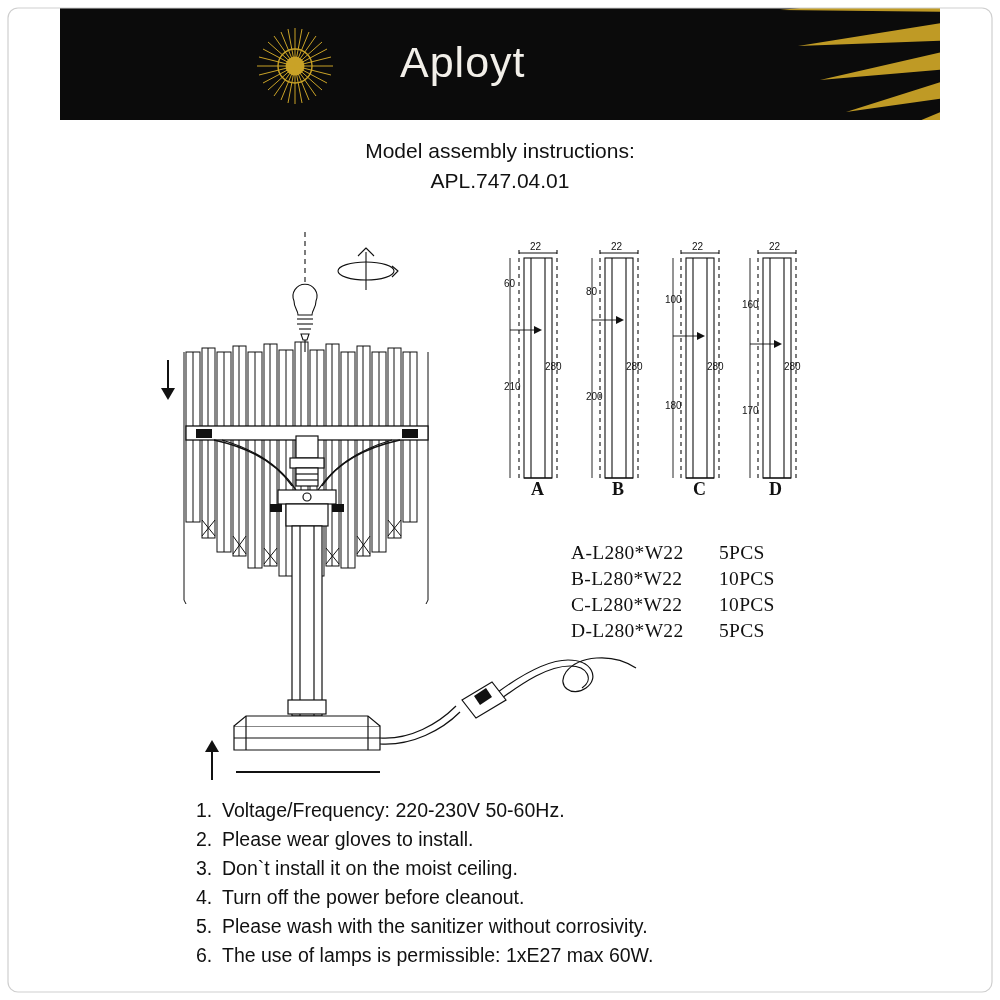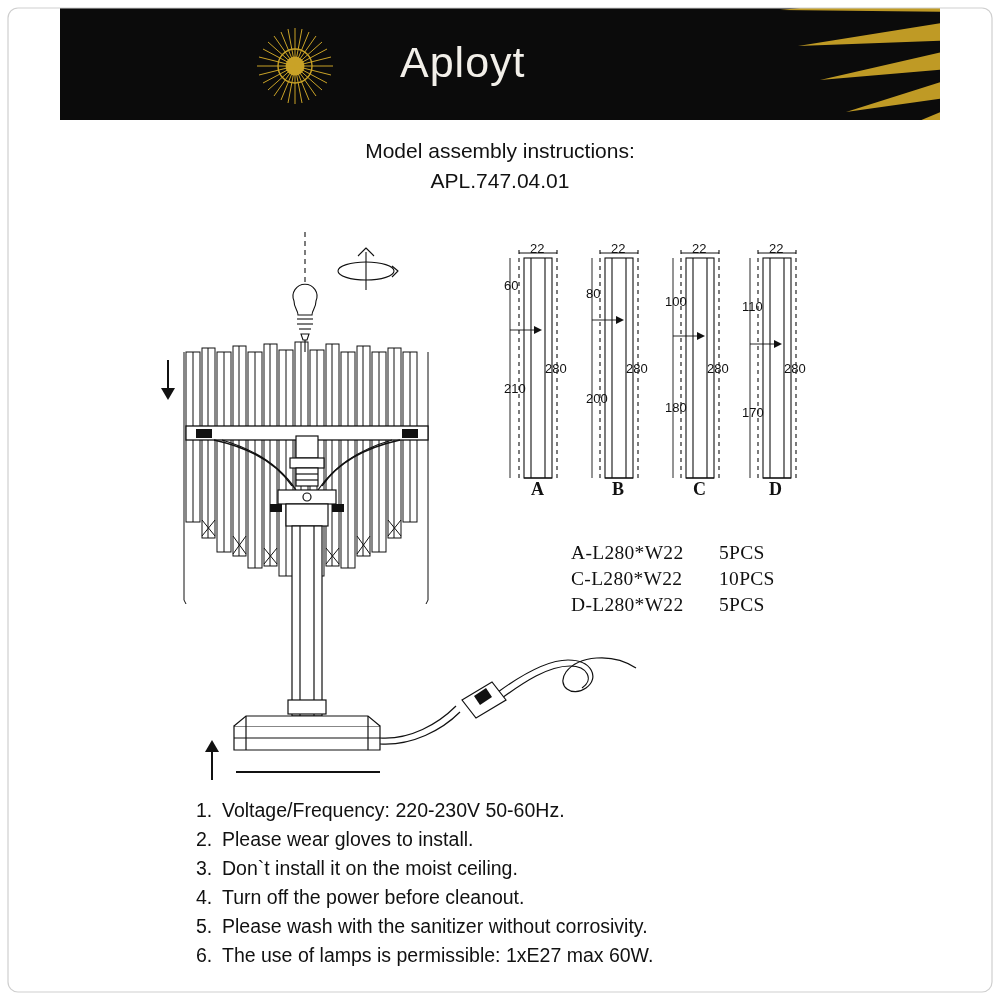--- a/index.html
+++ b/index.html
@@ -120,21 +120,21 @@
     width: 26px;
     flex: 0 0 26px;
     text-align: left;
   }
   .ins-text { flex: 1 1 auto; }
 
   
   .dim-label {
     position: absolute;
     font-family: "Liberation Sans", sans-serif;
-    font-size: 13px;
+    font-size: 10px;
     color: #111;
   }
   .bar-letter {
     position: absolute;
     font-family: "Liberation Serif", serif;
     font-size: 18px;
     font-weight: bold;
     color: #111;
   }
 </style>
@@ -405,30 +405,33 @@
   <div class="dim-label" style="left:626px; top:361px;">280</div>
   <div class="bar-letter" style="left:612px; top:479px;">B</div>
 
   <div class="dim-label" style="left:692px; top:241px;">22</div>
   <div class="dim-label" style="left:665px; top:294px;text-align:right;">100</div>
   <div class="dim-label" style="left:665px; top:400px;">180</div>
   <div class="dim-label" style="left:707px; top:361px;">280</div>
   <div class="bar-letter" style="left:693px; top:479px;">C</div>
 
   <div class="dim-label" style="left:769px; top:241px;">22</div>
-  <div class="dim-label" style="left:742px; top:299px;">110</div>
+  <div class="dim-label" style="left:742px; top:299px;">160</div>
   <div class="dim-label" style="left:742px; top:405px;">170</div>
   <div class="dim-label" style="left:784px; top:361px;">280</div>
   <div class="bar-letter" style="left:769px; top:479px;">D</div>
 
   <div class="parts-list">
     <div class="parts-row">
       <span class="parts-code">A-L280*W22</span><span class="parts-qty">5PCS</span>
     </div>
     <div class="parts-row">
+      <span class="parts-code">B-L280*W22</span><span class="parts-qty">10PCS</span>
+    </div>
+    <div class="parts-row">
       <span class="parts-code">C-L280*W22</span><span class="parts-qty">10PCS</span>
     </div>
     <div class="parts-row">
       <span class="parts-code">D-L280*W22</span><span class="parts-qty">5PCS</span>
     </div>
   </div>
 
   <div class="instructions">
     <div class="ins-row">
       <span class="ins-num">1.</span>

